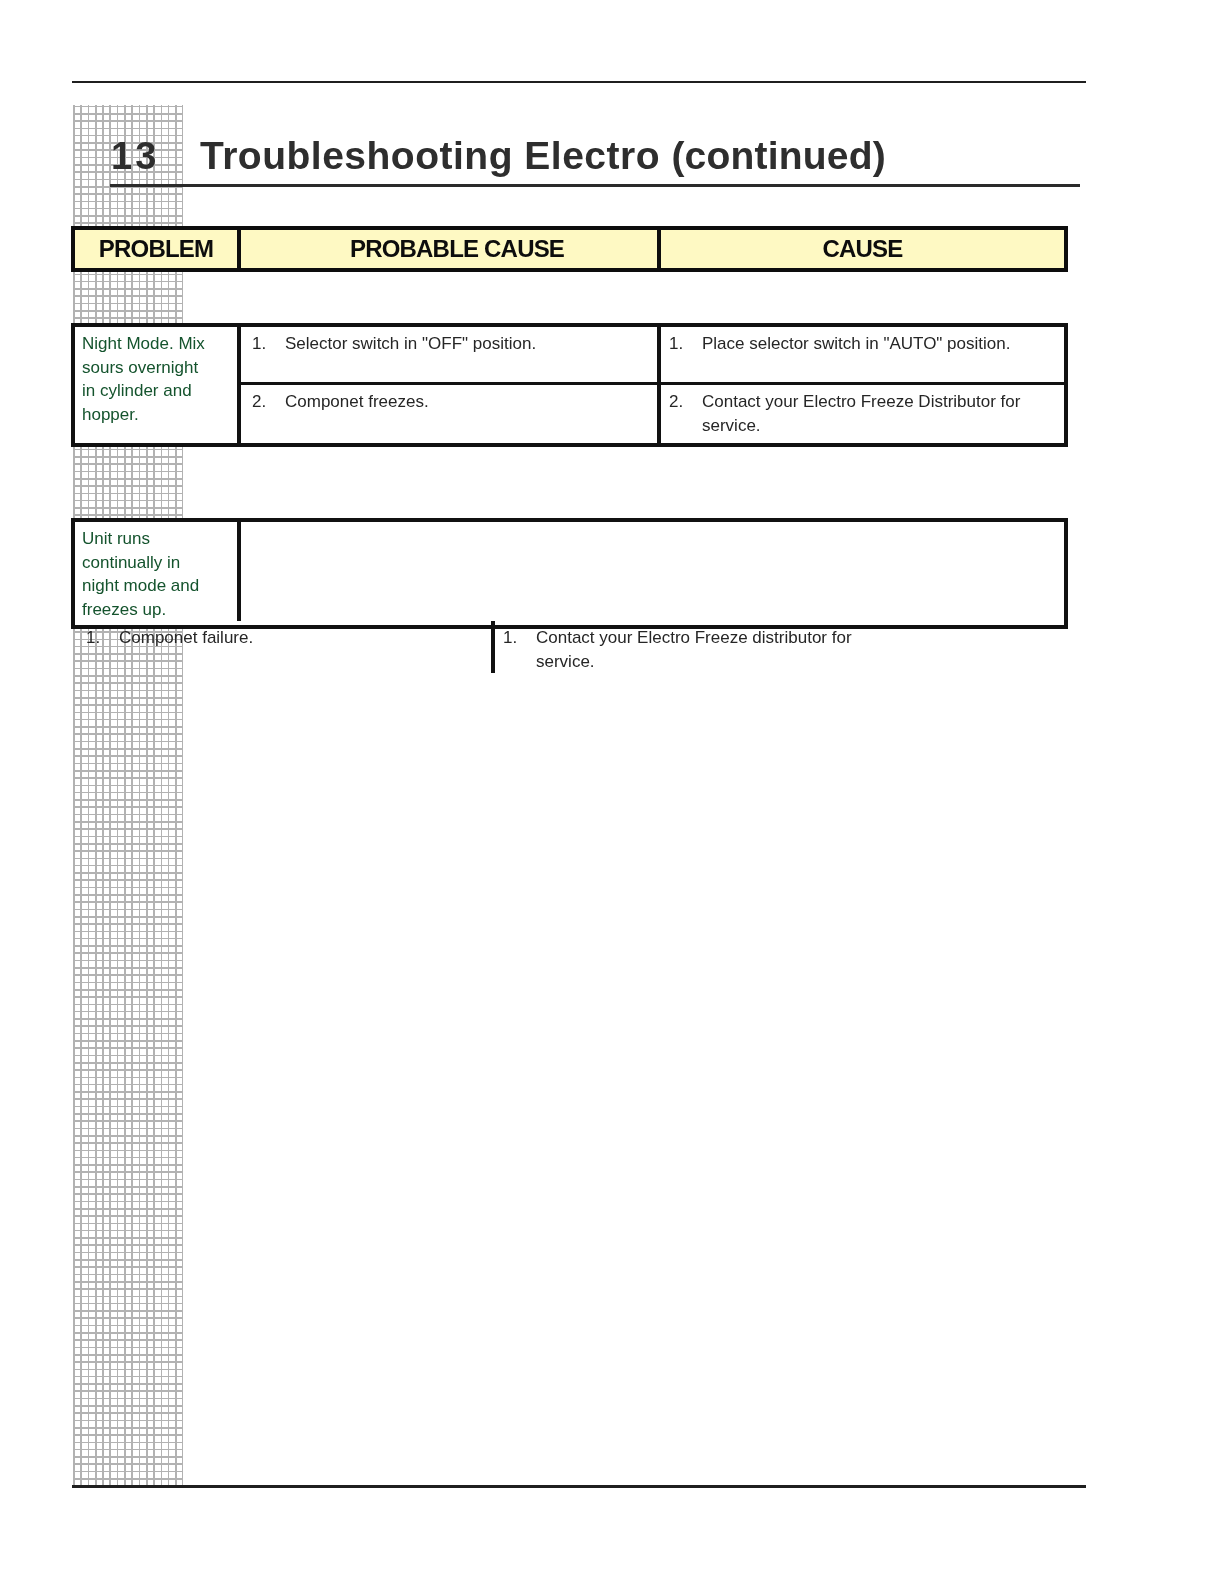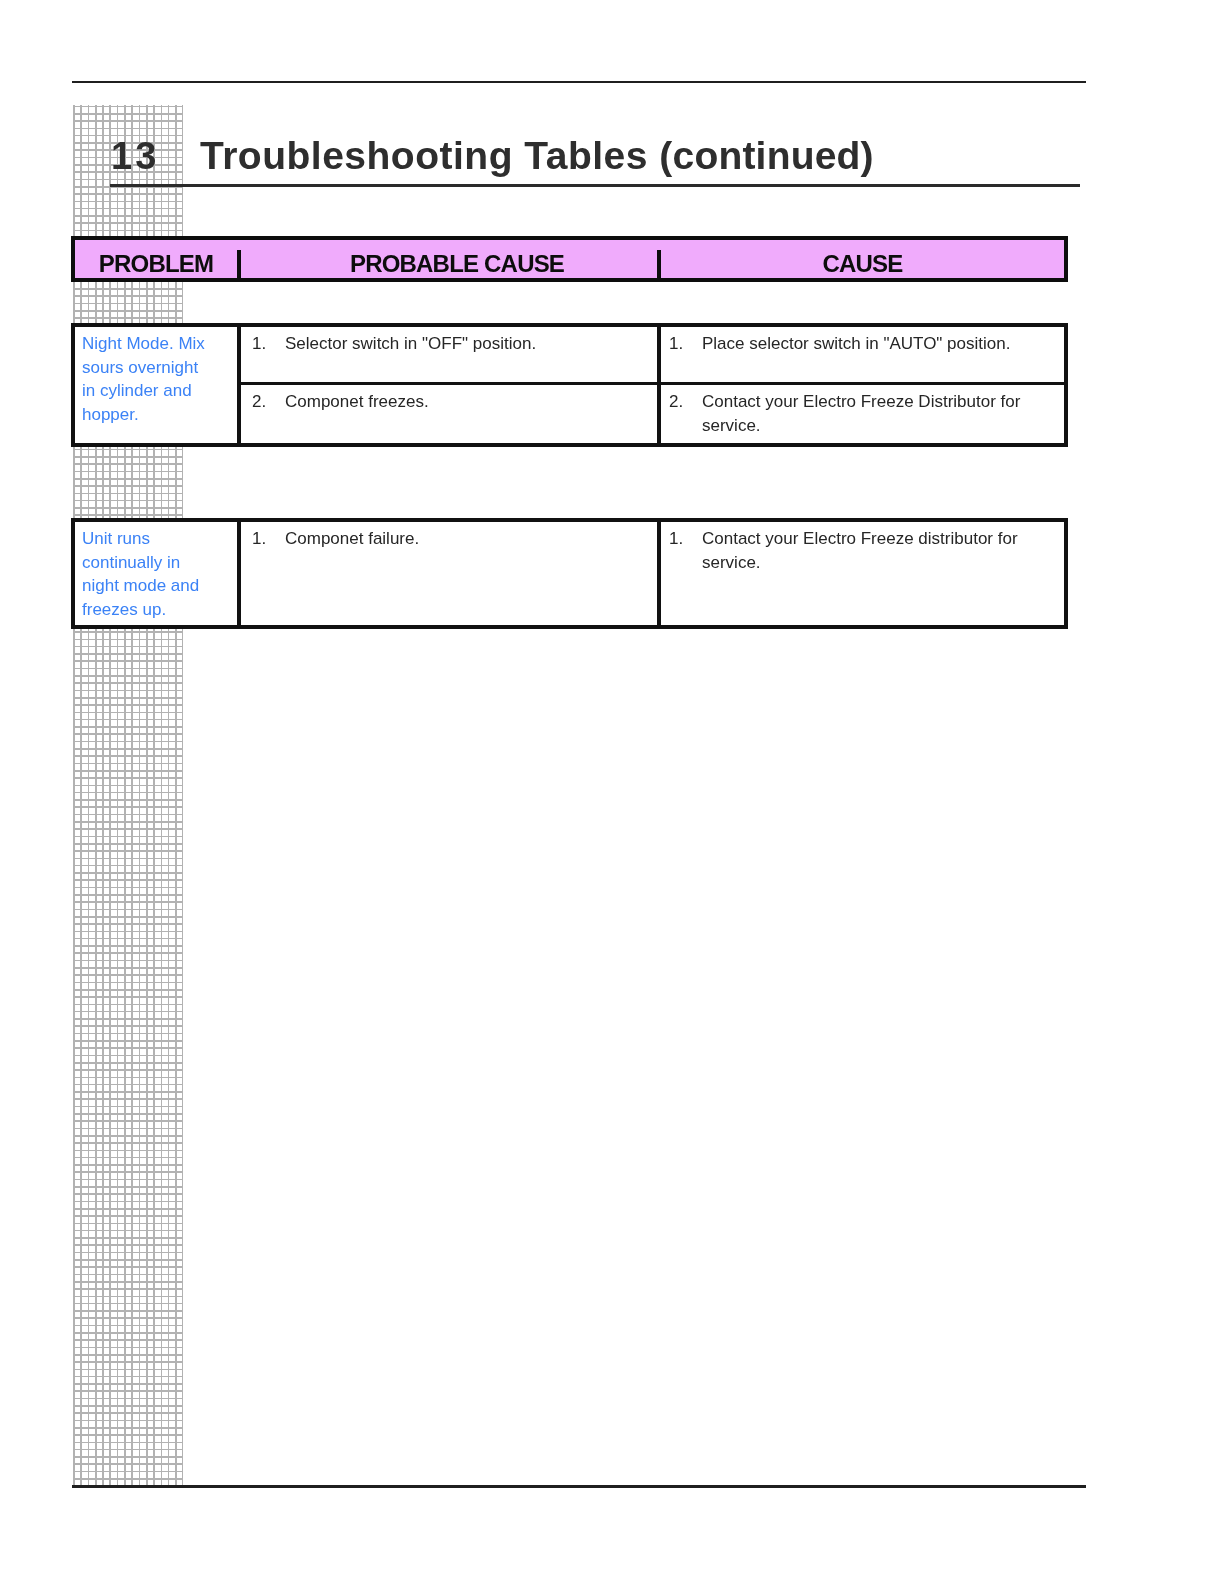--- a/index.html
+++ b/index.html
@@ -70,26 +70,25 @@
   .title-rule {
     position: absolute;
     left: 110px; top: 184px;
     width: 970px; height: 3px;
     background: #2a2a2a;
   }
 
   
   .thead {
     position: absolute;
-    left: 71px; top: 236px;
+    left: 71px; top: 226px;
     width: 997px; height: 46px;
-    background: #f0abfc;
+    background: #fef9c3;
     border: 4px solid #0d0d0d;
     display: flex;
-    align-items: flex-end;
   }
   .thead .hcell {
     display: flex;
     align-items: center;
     justify-content: center;
     font-weight: bold;
     font-size: 24px;
     letter-spacing: -0.8px;
     color: #0d0d0d;
     transform: scaleX(0.97);
@@ -101,29 +100,29 @@
   
   .tblock {
     position: absolute;
     left: 71px;
     width: 997px;
     background: #ffffff;
     border: 4px solid #111111;
     display: flex;
   }
   .tblock.block-1 { top: 323px; height: 124px; }
-  .tblock.block-2 { top: 518px; height: 111px; }
+  .tblock.block-2 { top: 518px; height: 111px; flex-direction: column; }
 
   .problem-cell {
     width: 166px;
     border-right: 4px solid #111111;
     padding: 5px 4px 0 7px;
     font-size: 17px;
     line-height: 23.5px;
-    color: #3b82f6;
+    color: #14532d;
   }
   .rows-col { flex: 1; display: flex; flex-direction: column; }
   .trow { display: flex; }
   .trow + .trow { border-top: 3px solid #111111; }
   .block-1 .trow.row-0 { height: 55px; }
   .block-1 .trow.row-1 { flex: 1; }
   .block-2 .trow.row-0 { flex: 1; }
 
   .cause-cell {
     width: 420px;
@@ -155,21 +154,21 @@
 <body>
 
 <div class="page">
 
   <div class="top-rule"></div>
 
   <div class="grid-strip"></div>
 
   <div class="chapter-number">13</div>
 
-  <div class="page-title"><span>Troubleshooting Tables</span>&nbsp;<span class="suffix">(continued)</span></div>
+  <div class="page-title"><span>Troubleshooting Electro</span>&nbsp;<span class="suffix">(continued)</span></div>
 
   <div class="title-rule"></div>
 
   <div class="thead">
     <div class="hcell h-problem">PROBLEM</div>
     <div class="hcell h-cause">PROBABLE CAUSE</div>
     <div class="hcell h-remedy">CAUSE</div>
   </div>
 
   <div class="tblock block-1">

